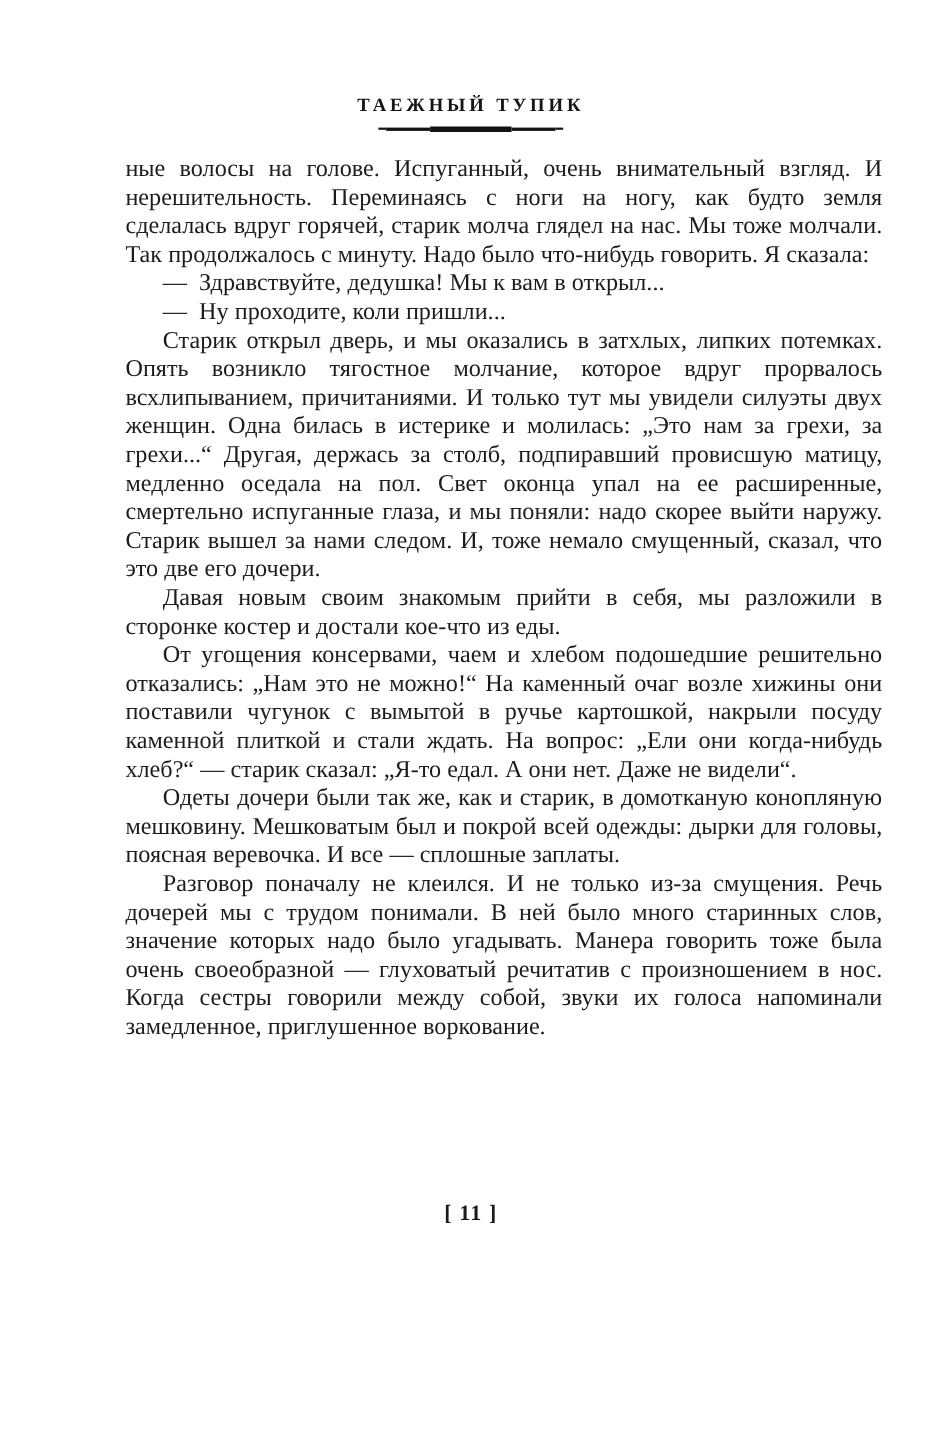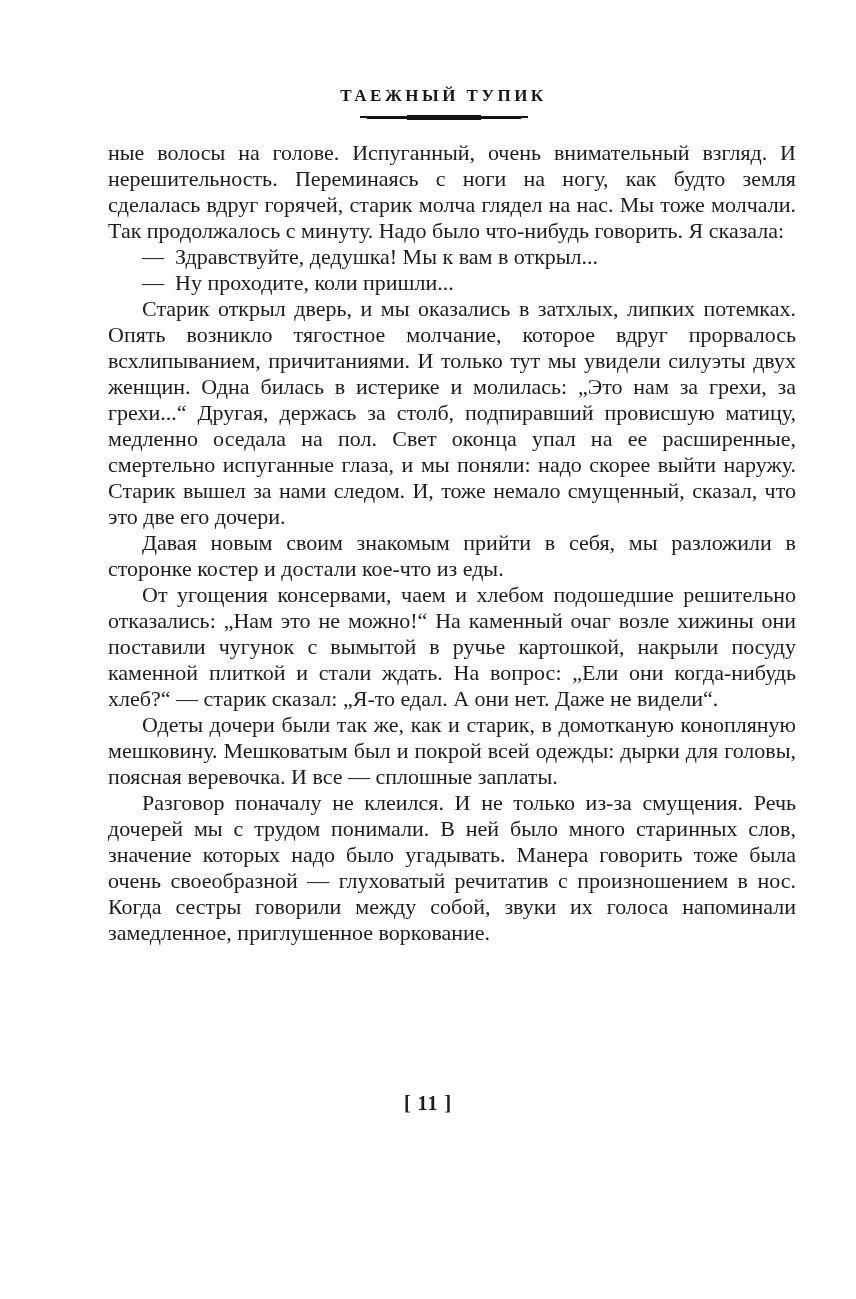--- a/index.html
+++ b/index.html
@@ -9,21 +9,20 @@
     background: #ffffff;
   }
   .page {
     position: relative;
     width: 856px;
     height: 1299px;
     background: #ffffff;
     overflow: hidden;
     font-family: "Liberation Serif", "DejaVu Serif", serif;
     color: #1c1c1e;
-    padding-left: 31px;
   }
   .running-title {
     margin-top: 86px;
     text-align: center;
     font-size: 17px;
     font-weight: bold;
     letter-spacing: 3.5px;
     color: #161618;
   }
   .ornament-rule {
@@ -32,21 +31,21 @@
     justify-content: center;
     width: 168px;
     margin: 8px auto 0 auto;
     height: 6px;
   }
   .ornament-rule .seg { background: #131315; }
   .ornament-rule .seg.thin  { flex: 1 1 auto; height: 1.5px; }
   .ornament-rule .seg.mid   { width: 40px; height: 3px; }
   .ornament-rule .seg.thick { width: 74px; height: 5px; }
   .body-text {
-    margin: 20px 0 0 77px;
+    margin: 20px 0 0 114px;
     width: 688px;
     font-size: 22px;
     line-height: 26px;
     text-align: justify;
     hyphens: auto;
     -webkit-hyphens: auto;
   }
   .body-text p {
     margin: 0;
     padding: 0;

